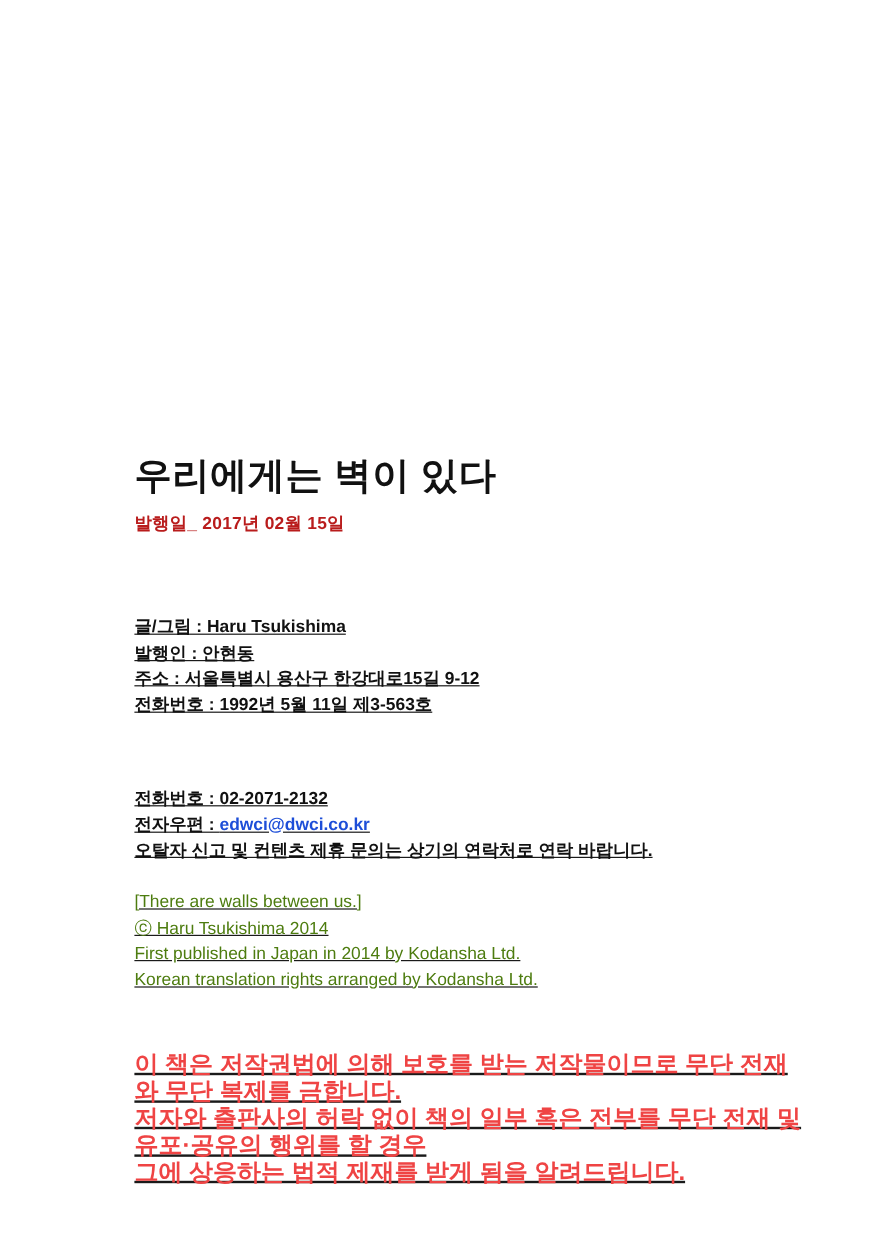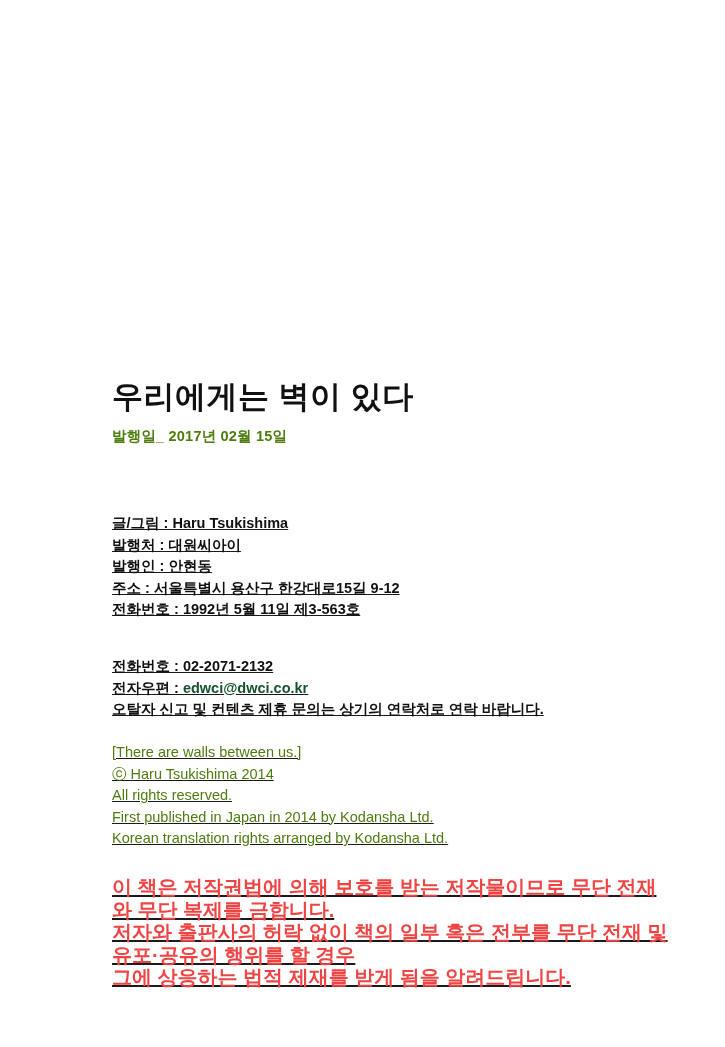--- a/index.html
+++ b/index.html
@@ -34,21 +34,21 @@
     font-weight: bold;
     letter-spacing: 0.5px;
     line-height: 1.2;
     margin: 0 0 12px 0;
     color: #111111;
   }
   .pub-date {
     font-size: 14.5px;
     font-weight: bold;
     margin: 0;
-    color: #4d7c0f;
+    color: #b91c1c;
     letter-spacing: 0.2px;
   }
   .block {
     margin-top: 0;
     text-decoration: underline;
   }
   .block-credits {
     position: absolute;
     left: 96px;
     top: 513px;
@@ -89,52 +89,50 @@
     font-weight: normal;
   }
   .line-notice {
     font-size: 20px;
     line-height: 22.5px;
     margin: 0;
     color: #ef4444;
     font-weight: bold;
   }
   .email-link {
-    color: #14532d;
+    color: #1d4ed8;
     text-decoration: none;
   }
 </style>
 </head>
 <body>
 
 <div class="page">
 
   <div class="colophon">
     <h1 class="book-title">우리에게는 벽이 있다</h1>
     <p class="pub-date">발행일_ 2017년 02월 15일</p>
   </div>
 
   <div class="block block-credits">
     <p class="line line-bold">글/그림 : Haru Tsukishima</p>
-    <p class="line line-bold">발행처 : 대원씨아이</p>
     <p class="line line-bold">발행인 : 안현동</p>
     <p class="line line-bold">주소 : 서울특별시 용산구 한강대로15길 9-12</p>
     <p class="line line-bold">전화번호 : 1992년 5월 11일 제3-563호</p>
   </div>
 
   <div class="block block-contact">
     <p class="line line-bold">전화번호 : 02-2071-2132</p>
     <p class="line line-bold"><span>전자우편 : </span><a class="email-link" href="#">edwci@dwci.co.kr</a></p>
     <p class="line line-bold">오탈자 신고 및 컨텐츠 제휴 문의는 상기의 연락처로 연락 바랍니다.</p>
   </div>
 
   <div class="block block-english">
     <p class="line-en">[There are walls between us.]</p>
     <p class="line-en">ⓒ Haru Tsukishima 2014</p>
-    <p class="line-en">All rights reserved.</p>
     <p class="line-en">First published in Japan in 2014 by Kodansha Ltd.</p>
     <p class="line-en">Korean translation rights arranged by Kodansha Ltd.</p>
   </div>
 
   <div class="block block-notice">
     <p class="line-notice">이 책은 저작권법에 의해 보호를 받는 저작물이므로 무단 전재와 무단 복제를 금합니다.</p>
     <p class="line-notice">저자와 출판사의 허락 없이 책의 일부 혹은 전부를 무단 전재 및 유포·공유의 행위를 할 경우</p>
     <p class="line-notice">그에 상응하는 법적 제재를 받게 됨을 알려드립니다.</p>
   </div>
 

